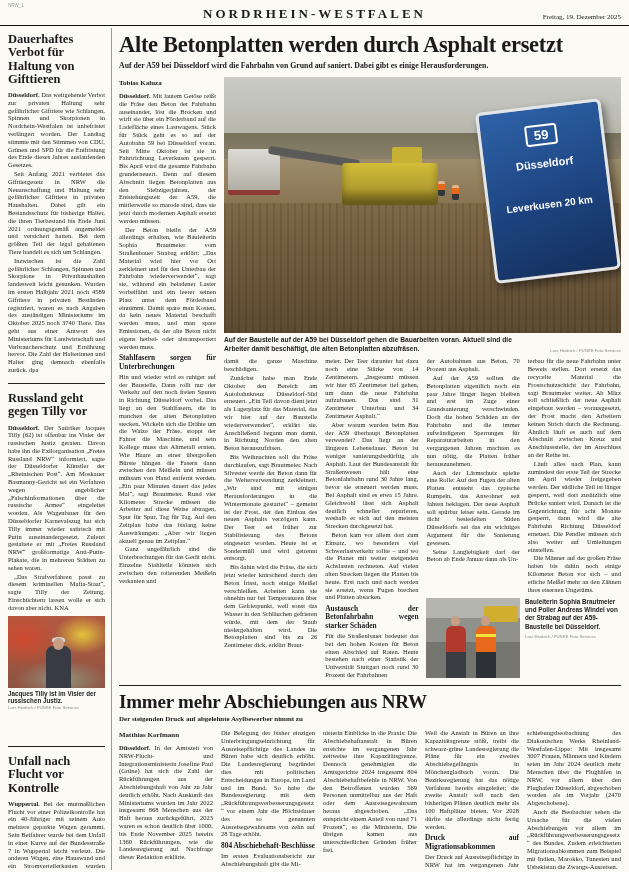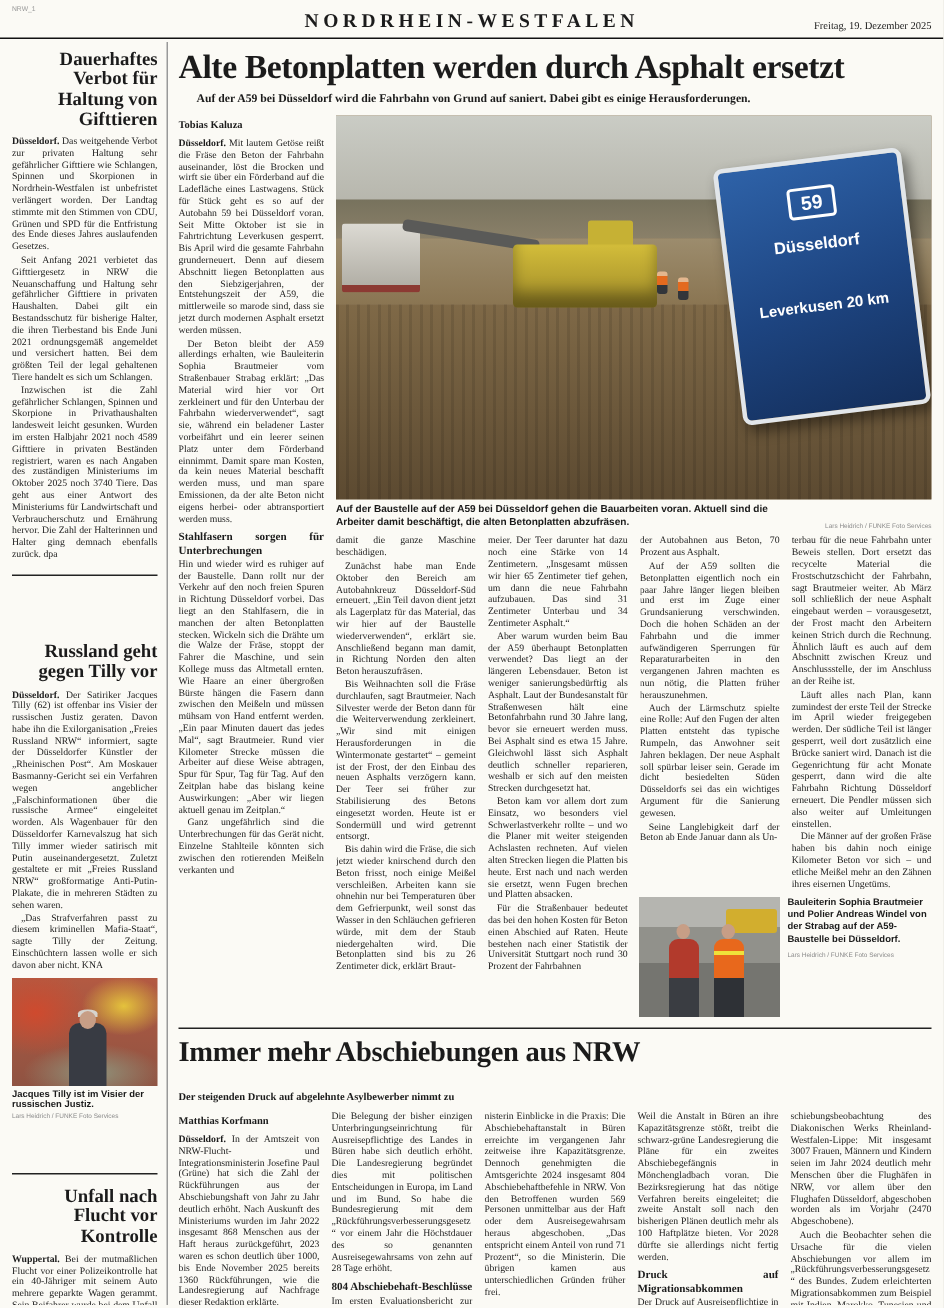--- a/index.html
+++ b/index.html
@@ -25,38 +25,38 @@
   
   .body { font-size:6.5px; line-height:1.2; text-align:justify; hyphens:auto; -webkit-hyphens:auto; overflow-wrap:break-word; }
   .body p { margin:0 0 1px 0; }
   .body p + p { text-indent:6px; }
   .dl { font-weight:bold; }
   .colhead { font:bold 7.4px "Liberation Serif", serif; line-height:1.12; margin:4px 0 2px 0; }
   .byline { font:bold 7px "Liberation Serif", serif; margin:2px 0 5px 0; }
   .credit { font:4.3px "Liberation Sans", sans-serif; color:#8a8a8a; }
   hr.rule { border:0; border-top:1px solid #222; margin:5px 0; }
   
-  .sb-head { font:bold 12.5px "Liberation Serif", serif; line-height:1.06; margin:3px 0 5px 0;text-align:right; }
+  .sb-head { font:bold 12.5px "Liberation Serif", serif; line-height:1.06; margin:3px 0 5px 0; }
   .sb-a1 { height:348px; overflow:hidden; }
-  .sb-a2 { height:352px; overflow:hidden;margin-top:36px; }
+  .sb-a2 { height:352px; overflow:hidden; }
   .sb-a3 { flex:1; overflow:hidden; }
   .tilly-photo { position:relative; width:98px; height:72px; margin-top:4px; overflow:hidden;
     background:
       radial-gradient(40px 28px at 76% 26%, #e4c23c, rgba(228,194,60,0) 70%),
       radial-gradient(52px 40px at 16% 32%, #cf4a2e, rgba(207,74,46,0) 72%),
       radial-gradient(62px 26px at 55% 88%, #8f947c, rgba(143,148,124,0) 75%),
       linear-gradient(#b35a42,#8f5342);
   }
   .tilly-man { position:absolute; left:38px; bottom:0; width:25px; height:42px; background:#383b43; border-radius:7px 7px 0 0; }
   .tilly-head { position:absolute; left:45px; bottom:38px; width:11px; height:12px; border-radius:50%; background:#c79e86; }
   .tilly-hair { position:absolute; left:44px; bottom:46px; width:13px; height:5px; border-radius:50% 50% 0 0; background:#d6d4cf; }
   .sb-cap { font:bold 6.3px "Liberation Sans", sans-serif; line-height:1.25; margin-top:2px; }
   
   .lead-h1 { font:bold 22.5px "Liberation Serif", serif; letter-spacing:-0.3px; white-space:nowrap; overflow:hidden; margin:4px 0 3px 0; }
-  .lead-sub { font:bold 7.8px "Liberation Serif", serif; margin:0 0 7px 12px; }
+  .lead-sub { font:bold 7.8px "Liberation Serif", serif; margin:0 0 7px 0; }
   .lead-body { display:flex; gap:8px; height:603px; }
   .colA { width:97px; flex:none; overflow:hidden; }
   .lead-right { flex:1; display:flex; flex-direction:column; min-width:0; }
   
   .lead-photo { position:relative; height:256px; overflow:hidden; background:#8d7a5f; }
   .ph-sky { position:absolute; top:0; left:0; right:0; height:66px; background:linear-gradient(#caccc5,#b4b3a9); }
   .ph-trees { position:absolute; top:56px; left:0; right:0; height:26px; background:linear-gradient(#77725d,#8a8069); }
   .ph-mid { position:absolute; top:82px; left:0; right:0; height:44px; background:linear-gradient(#9c8c6d,#8a7552); }
   .ph-ground { position:absolute; top:126px; left:0; right:0; bottom:0;
     background:
@@ -93,21 +93,21 @@
   .p2-person { position:absolute; width:20px; height:52px; bottom:0; border-radius:6px 6px 0 0; }
   .p2-a { left:20px; background:linear-gradient(#b23a2c 0 26px, #3a3d42 26px 100%); }
   .p2-b { left:50px; background:linear-gradient(#e8681c 0 8px, #efe23a 8px 11px, #e8681c 11px 26px, #2e3136 26px 100%); }
   .p2-head { position:absolute; width:9px; height:10px; border-radius:50%; background:#c79e86; bottom:52px; }
   .p2-ha { left:25px; } .p2-hb { left:55px; }
   .photo2-side { flex:1; display:flex; flex-direction:column; }
   .photo2-side .cap { font:bold 6.3px "Liberation Sans", sans-serif; line-height:1.3; }
   .photo2-side .credit { margin-top:3px; }
   
   .bottom { flex:1; border-top:1px solid #222; margin-top:5px; padding-top:4px; display:flex; flex-direction:column; overflow:hidden; }
-  .bot-h2 { font:bold 19px "Liberation Serif", serif; letter-spacing:-0.2px; white-space:nowrap; margin:1px 0 14px 0; }
+  .bot-h2 { font:bold 19px "Liberation Serif", serif; letter-spacing:-0.2px; white-space:nowrap; margin:1px 0 2px 0; }
   .bot-sub { font:bold 7px "Liberation Serif", serif; margin:0 0 6px 0; }
   .bcols { flex:1; display:flex; gap:8px; overflow:hidden; }
   .bcol { flex:1; min-width:0; overflow:hidden; }
 </style>
 </head>
 <body>
 
 <div class="page">
 
   <div class="hdr">
@@ -205,20 +205,21 @@
               <div class="lcol body">
                 <p>damit die ganze Maschine beschädigen.</p>
                 <p>Zunächst habe man Ende Oktober den Bereich am Autobahnkreuz Düsseldorf-Süd erneuert. „Ein Teil davon dient jetzt als Lagerplatz für das Material, das wir hier auf der Baustelle wiederverwenden“, erklärt sie. Anschließend begann man damit, in Richtung Norden den alten Beton herauszufräsen.</p>
                 <p>Bis Weihnachten soll die Fräse durchlaufen, sagt Brautmeier. Nach Silvester werde der Beton dann für die Weiterverwendung zerkleinert. „Wir sind mit einigen Herausforderungen in die Wintermonate gestartet“ – gemeint ist der Frost, der den Einbau des neuen Asphalts verzögern kann. Der Teer sei früher zur Stabilisierung des Betons eingesetzt worden. Heute ist er Sondermüll und wird getrennt entsorgt.</p>
                 <p>Bis dahin wird die Fräse, die sich jetzt wieder knirschend durch den Beton frisst, noch einige Meißel verschleißen. Arbeiten kann sie ohnehin nur bei Temperaturen über dem Gefrierpunkt, weil sonst das Wasser in den Schläuchen gefrieren würde, mit dem der Staub niedergehalten wird. Die Betonplatten sind bis zu 26 Zentimeter dick, erklärt Braut-</p>
               </div>
               <div class="lcol body">
                 <p>meier. Der Teer darunter hat dazu noch eine Stärke von 14 Zentimetern. „Insgesamt müssen wir hier 65 Zentimeter tief gehen, um dann die neue Fahrbahn aufzubauen. Das sind 31 Zentimeter Unterbau und 34 Zentimeter Asphalt.“</p>
                 <p>Aber warum wurden beim Bau der A59 überhaupt Betonplatten verwendet? Das liegt an der längeren Lebensdauer. Beton ist weniger sanierungsbedürftig als Asphalt. Laut der Bundesanstalt für Straßenwesen hält eine Betonfahrbahn rund 30 Jahre lang, bevor sie erneuert werden muss. Bei Asphalt sind es etwa 15 Jahre. Gleichwohl lässt sich Asphalt deutlich schneller reparieren, weshalb er sich auf den meisten Strecken durchgesetzt hat.</p>
                 <p>Beton kam vor allem dort zum Einsatz, wo besonders viel Schwerlastverkehr rollte – und wo die Planer mit weiter steigenden Achslasten rechneten. Auf vielen alten Strecken liegen die Platten bis heute. Erst nach und nach werden sie ersetzt, wenn Fugen brechen und Platten absacken.</p>
+                <h4 class="colhead">Austausch der Betonfahrbahn wegen starker Schäden</h4>
                 <p>Für die Straßenbauer bedeutet das bei den hohen Kosten für Beton einen Abschied auf Raten. Heute bestehen nach einer Statistik der Universität Stuttgart noch rund 30 Prozent der Fahrbahnen</p>
               </div>
               <div class="lcol body">
                 <p>der Autobahnen aus Beton, 70 Prozent aus Asphalt.</p>
                 <p>Auf der A59 sollten die Betonplatten eigentlich noch ein paar Jahre länger liegen bleiben und erst im Zuge einer Grundsanierung verschwinden. Doch die hohen Schäden an der Fahrbahn und die immer aufwändigeren Sperrungen für Reparaturarbeiten in den vergangenen Jahren machten es nun nötig, die Platten früher herauszunehmen.</p>
                 <p>Auch der Lärmschutz spielte eine Rolle: Auf den Fugen der alten Platten entsteht das typische Rumpeln, das Anwohner seit Jahren beklagen. Der neue Asphalt soll spürbar leiser sein. Gerade im dicht besiedelten Süden Düsseldorfs sei das ein wichtiges Argument für die Sanierung gewesen.</p>
                 <p>Seine Langlebigkeit darf der Beton ab Ende Januar dann als Un-</p>
               </div>
               <div class="lcol body">
                 <p>terbau für die neue Fahrbahn unter Beweis stellen. Dort ersetzt das recycelte Material die Frostschutzschicht der Fahrbahn, sagt Brautmeier weiter. Ab März soll schließlich der neue Asphalt eingebaut werden – vorausgesetzt, der Frost macht den Arbeitern keinen Strich durch die Rechnung. Ähnlich läuft es auch auf dem Abschnitt zwischen Kreuz und Anschlussstelle, der im Anschluss an der Reihe ist.</p>

